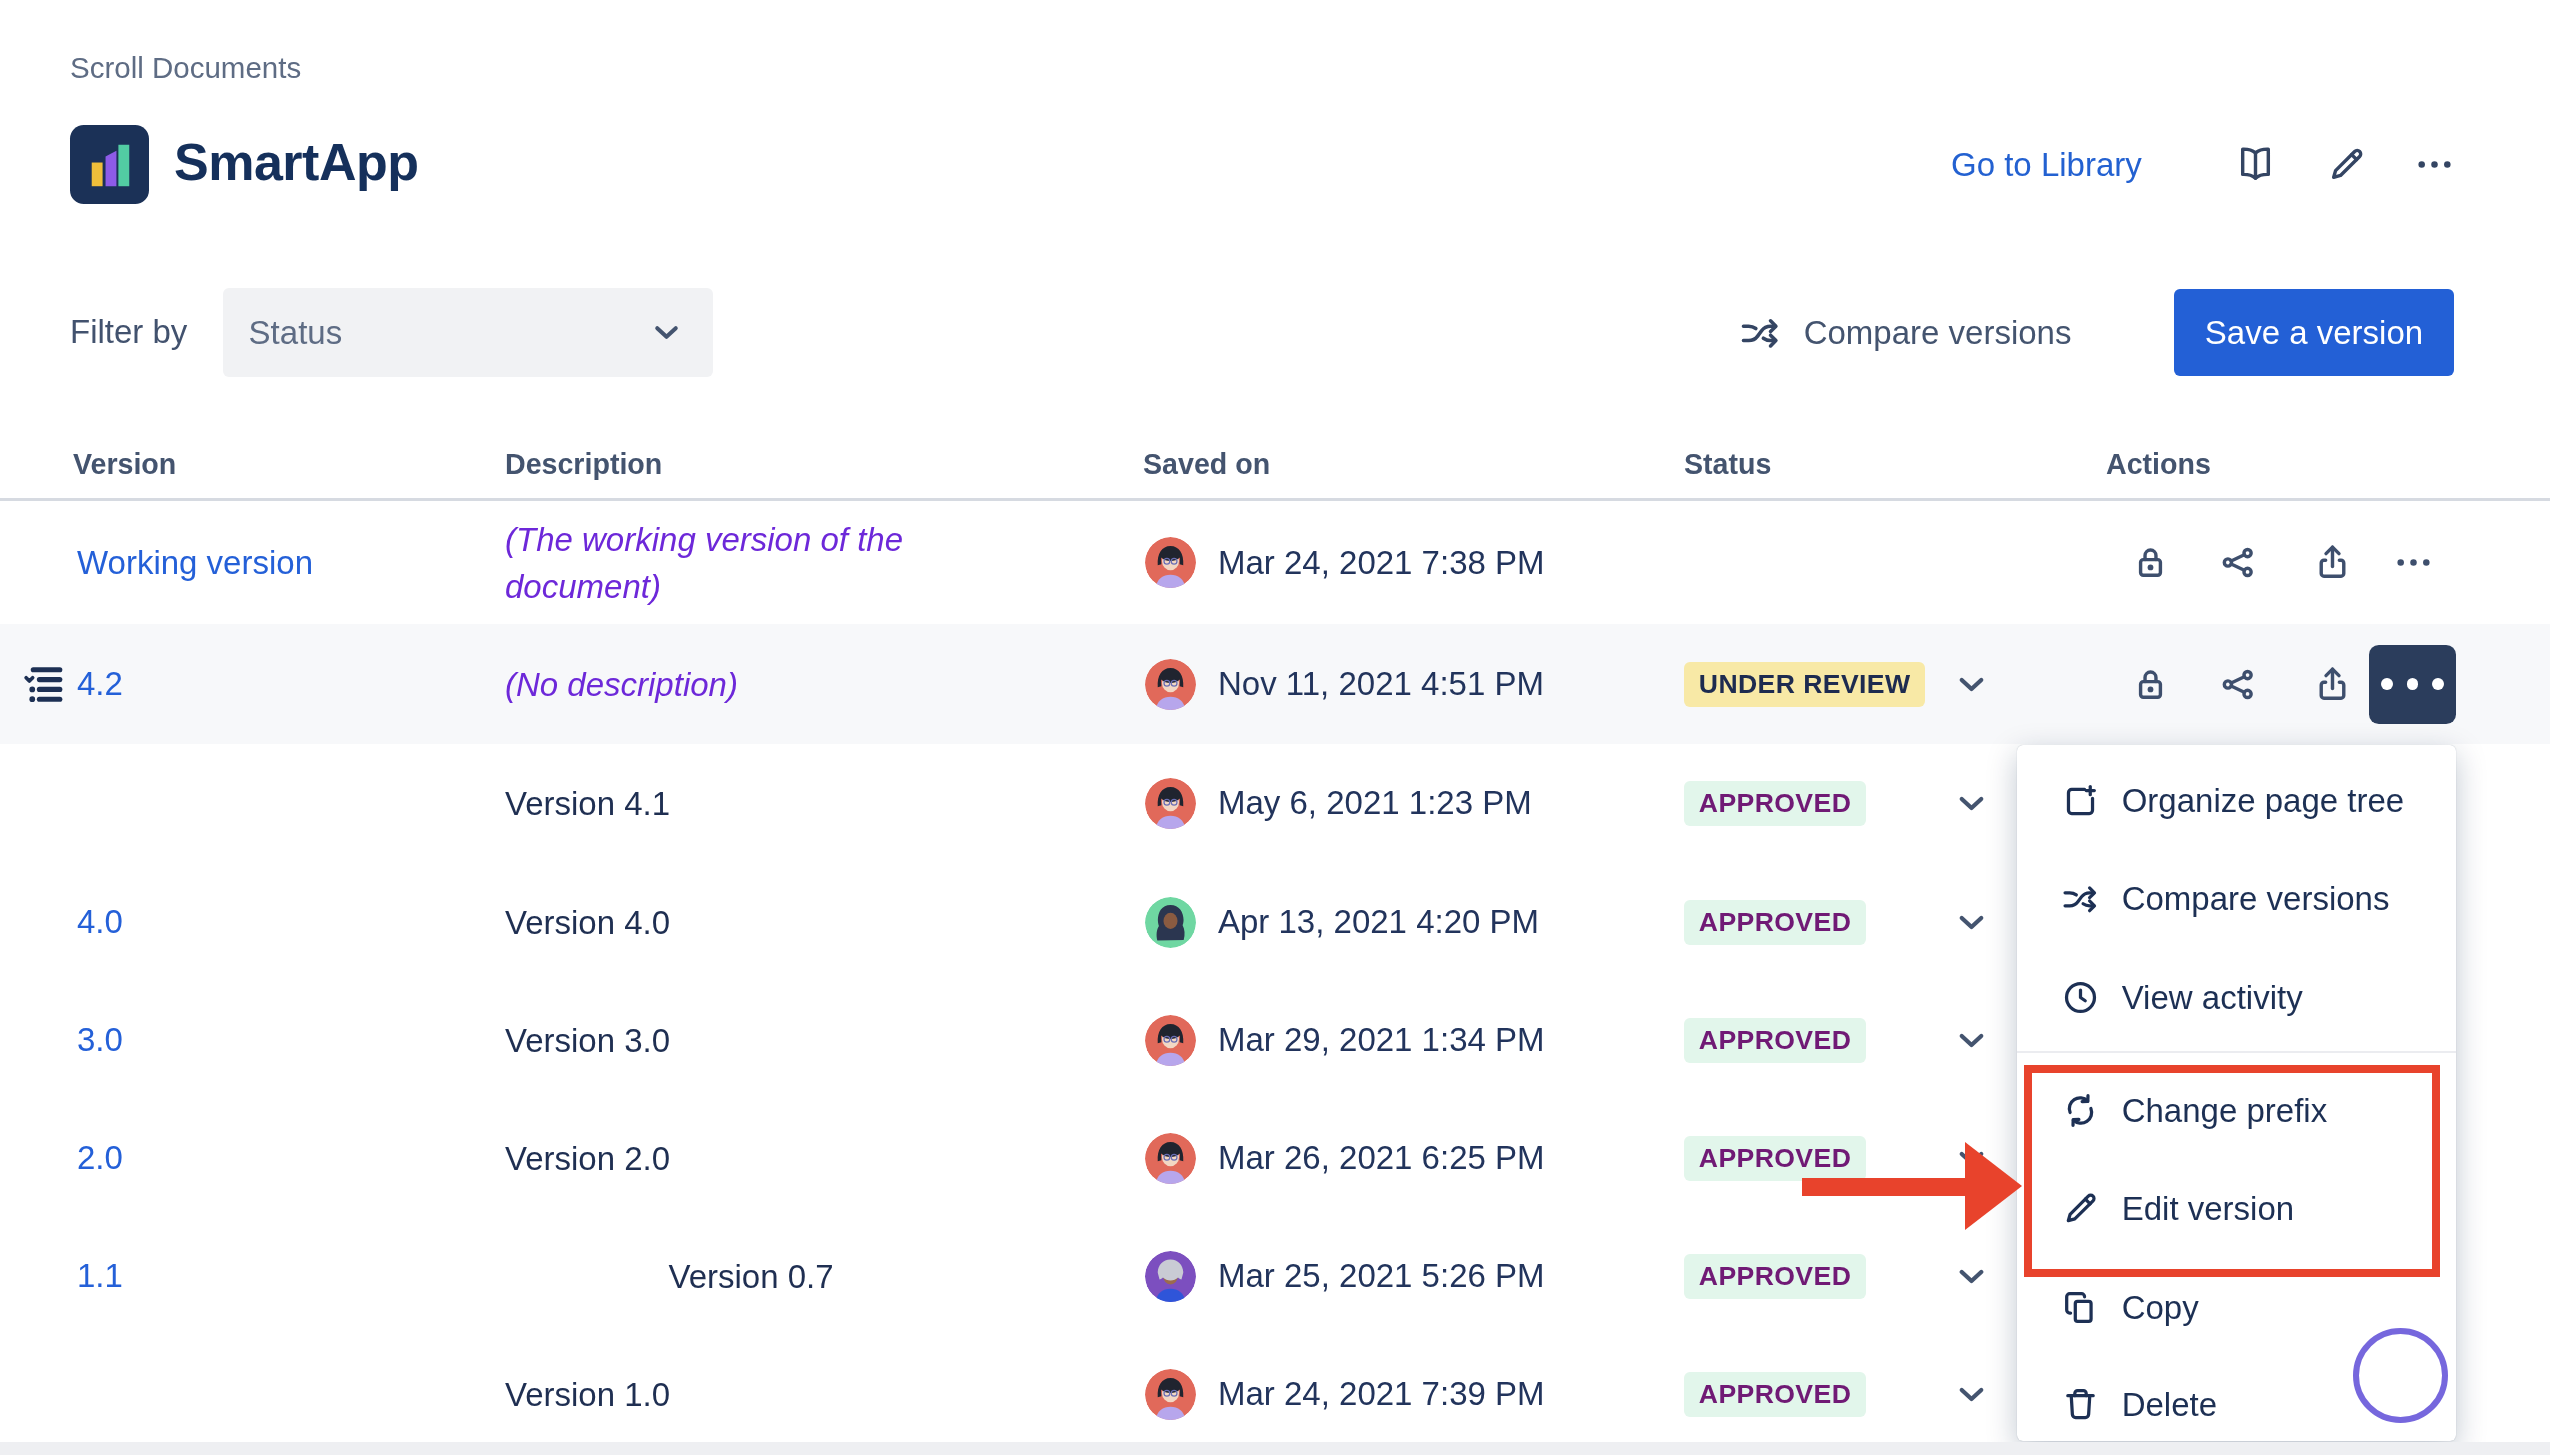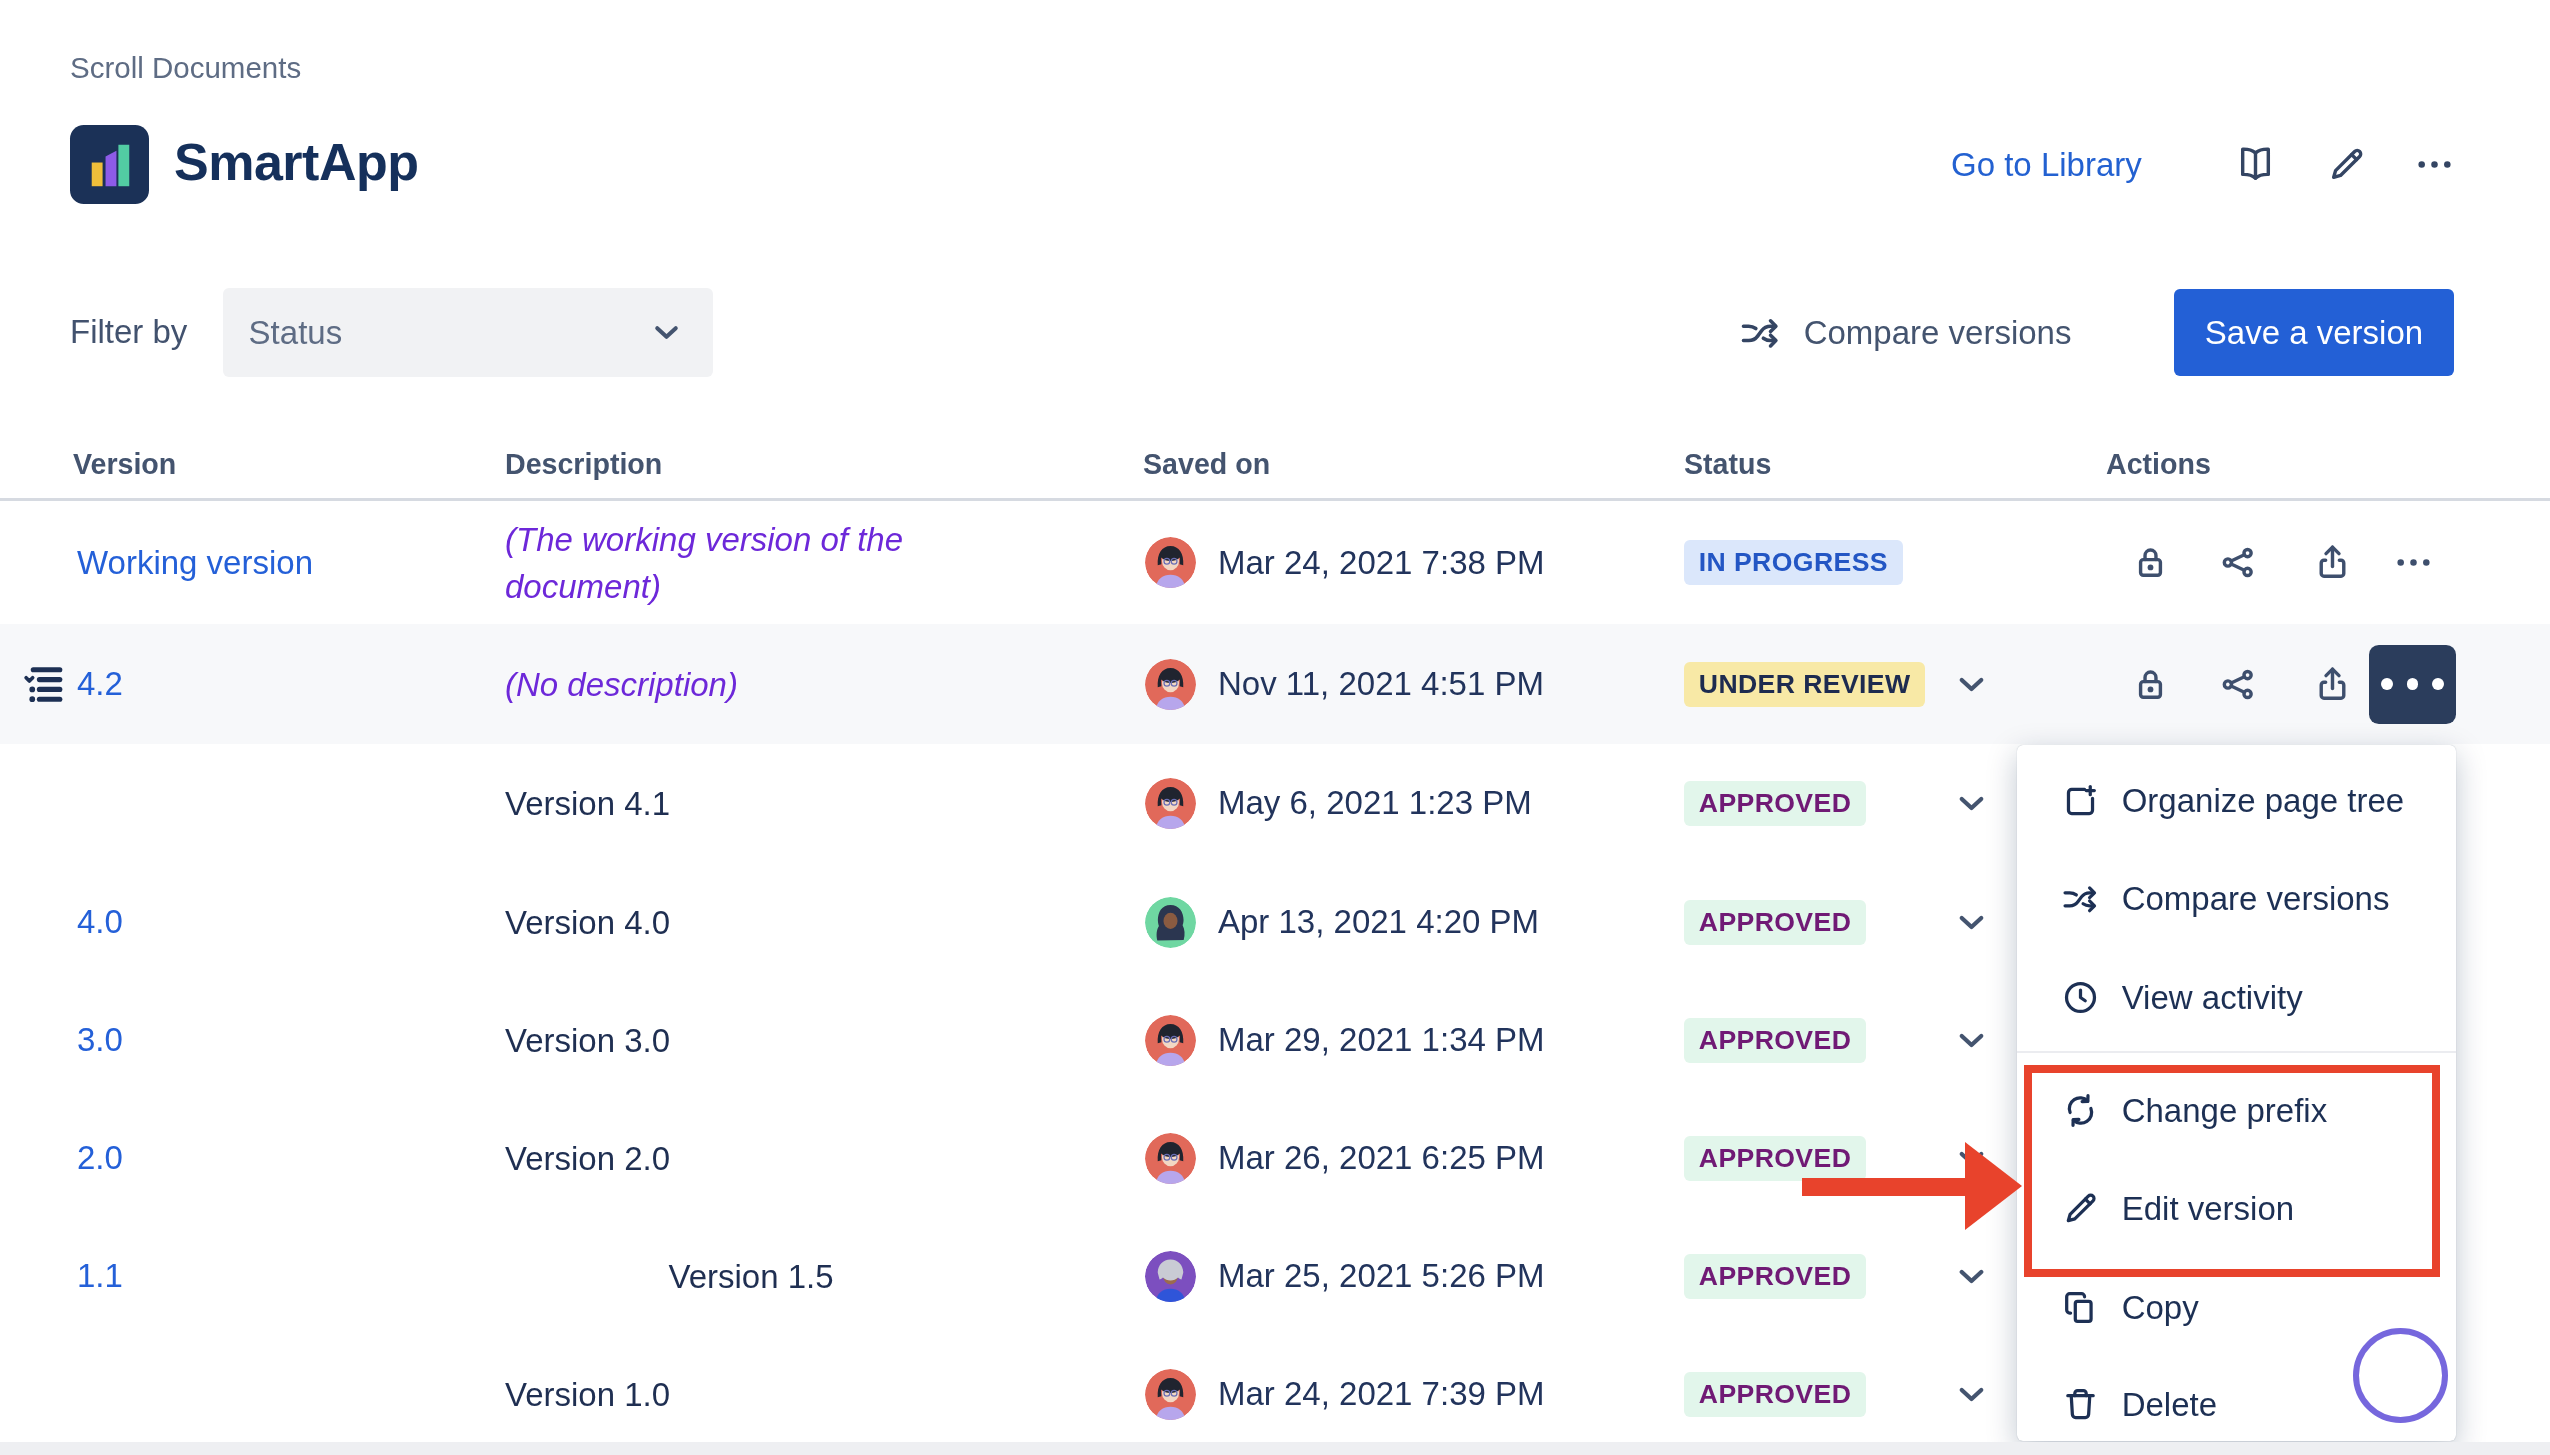--- a/index.html
+++ b/index.html
@@ -132,23 +132,20 @@
     <path d="M10 48c1-8.5 7-12.5 14-12.5S37 39.5 38 48z" fill="#B7A6EC"></path>
     <ellipse cx="24" cy="22.5" rx="8" ry="8.8" fill="#F2D7C4"></ellipse>
     <path d="M24 8.5c8 0 12.8 7.3 12 18l-3.4-.9.3-6.4c-2.4 2.2-5.6 3.3-8.9 3.3s-6.5-1.1-8.9-3.3l.3 6.4-3.4.9c-.8-10.7 4-18 12-18z" fill="#20242F"></path>
     <circle cx="20.6" cy="22.8" r="2.7" fill="none" stroke="#6A6FB5" stroke-width="1.2"></circle>
     <circle cx="27.4" cy="22.8" r="2.7" fill="none" stroke="#6A6FB5" stroke-width="1.2"></circle>
             </svg></span>
         </div>
         <div class="cell" style="left: 1218px; top: 0px; height: 123px; width: 453px;">
           <span class="date">Mar 24, 2021 7:38 PM</span>
         </div>
-        <div class="cell" style="left: 1684px; top: 0px; height: 123px; width: 266px;">
-          <span class="badge inprogress">IN PROGRESS</span>
-        </div>
         <div class="cell" style="left: 2130px; top: 0px; height: 123px; width: 41px;">
           <span class="act-icon"><svg viewBox="0 0 24 24" width="100%" height="100%" fill="none" stroke="currentColor" stroke-width="2" stroke-linecap="round" stroke-linejoin="round">
               <rect x="6.2" y="10.3" width="11.6" height="9.2" rx="1.6"></rect>
               <path d="M8.8 10.3V7.9a3.2 3.2 0 0 1 6.4 0v2.4"></path>
               <circle cx="12" cy="14.9" r="1.7" fill="currentColor" stroke="none"></circle>
             </svg></span>
         </div>
         <div class="cell" style="left: 2218px; top: 0px; height: 123px; width: 41px;">
           <span class="act-icon"><svg viewBox="0 0 24 24" width="100%" height="100%" fill="none" stroke="currentColor" stroke-width="2" stroke-linecap="round" stroke-linejoin="round">
               <circle cx="5.8" cy="12" r="2.1"></circle>
@@ -347,21 +344,21 @@
           <span class="chev-sm"><svg viewBox="0 0 24 24" width="100%" height="100%" fill="none" stroke="currentColor" stroke-width="2" stroke-linecap="round" stroke-linejoin="round">
               <path d="M6 9.2l6 5.6 6-5.6" stroke-width="2.6"></path>
             </svg></span>
         </div>
       </div>
       <div class="row" style="top: 1217px; height: 118px; text-align: center;">
         <div class="cell" style="left: 77px; top: 0px; height: 118px; width: 414px;">
           <span class="version-link">1.1</span>
         </div>
         <div class="cell" style="left: 505px; top: 0px; height: 118px; width: 492px;">
-          <span class="desc">Version 1.5</span>
+          <span class="desc">Version 0.7</span>
         </div>
         <div class="cell" style="left: 1145px; top: 0px; height: 118px; width: 51px;">
           <span class="avatar"><svg viewBox="0 0 48 48" width="51" height="51">
     <circle cx="24" cy="24" r="24" fill="#7C4FBF"></circle>
     <path d="M10 48c1-8.5 7-12.5 14-12.5S37 39.5 38 48z" fill="#2F55D9"></path>
     <ellipse cx="24" cy="23.5" rx="7" ry="8" fill="#9C6B4E"></ellipse>
     <path d="M24 8c7.5 0 12 5.8 12 12.5l-1.7 6.3c-2-.5-3.2-1.8-3.2-1.8-1.9 1.8-4.4 2.8-7.1 2.8s-5.2-1-7.1-2.8c0 0-1.2 1.3-3.2 1.8L12 20.5C12 13.8 16.5 8 24 8z" fill="#C9CBD4"></path>
             </svg></span>
         </div>
         <div class="cell" style="left: 1218px; top: 0px; height: 118px; width: 453px;">

